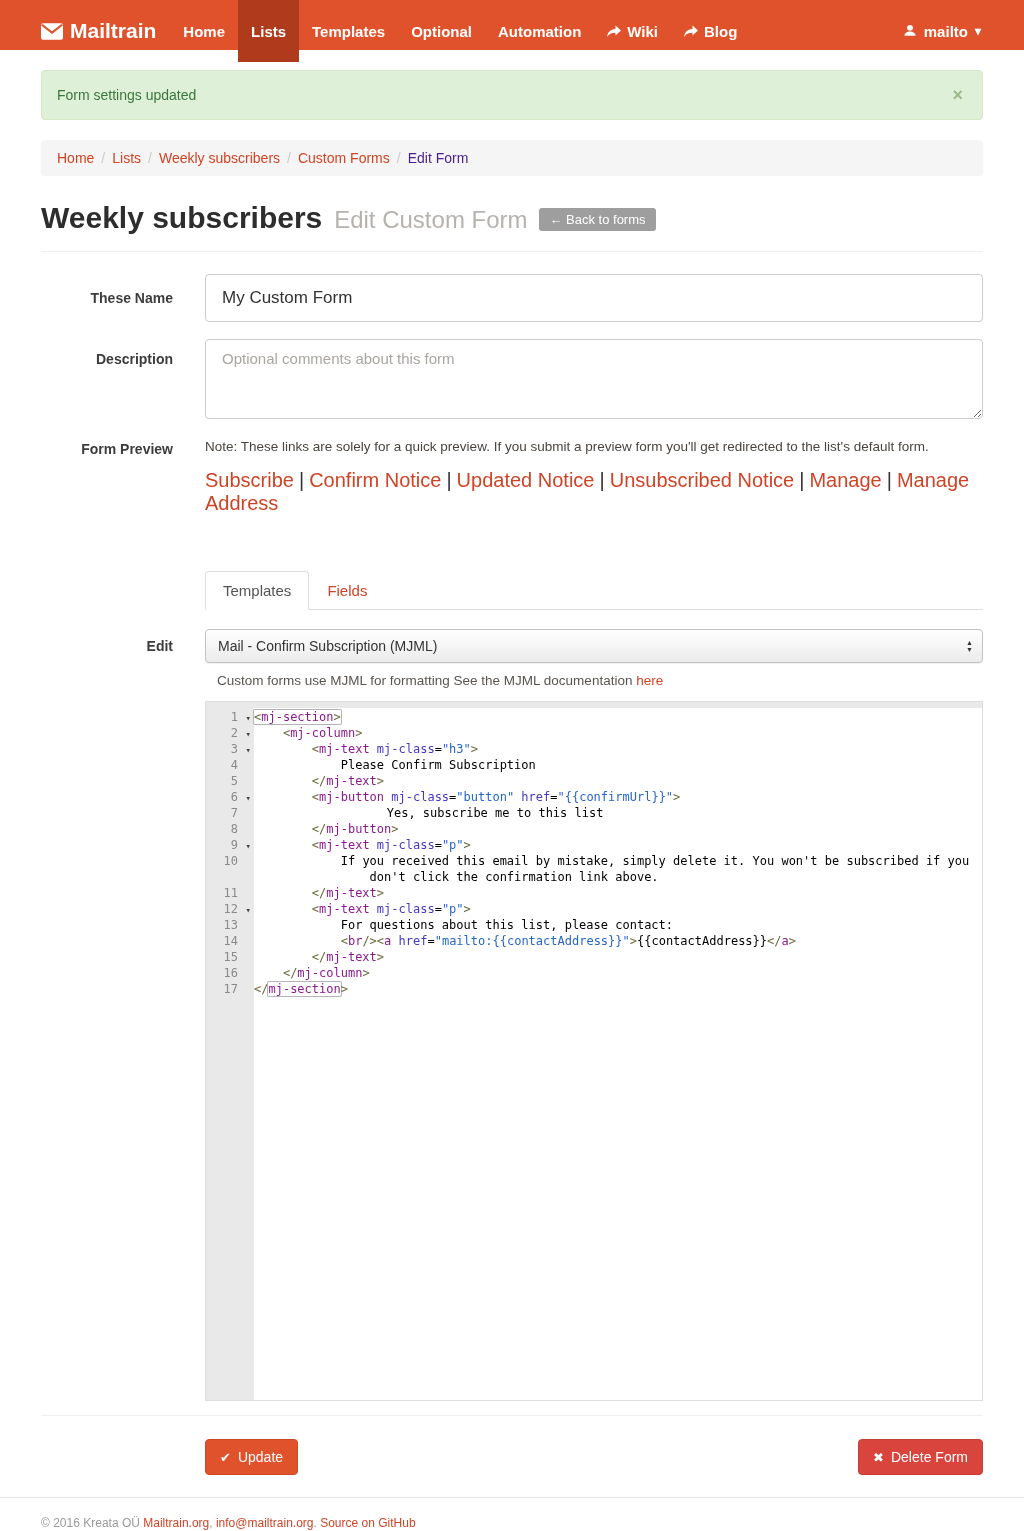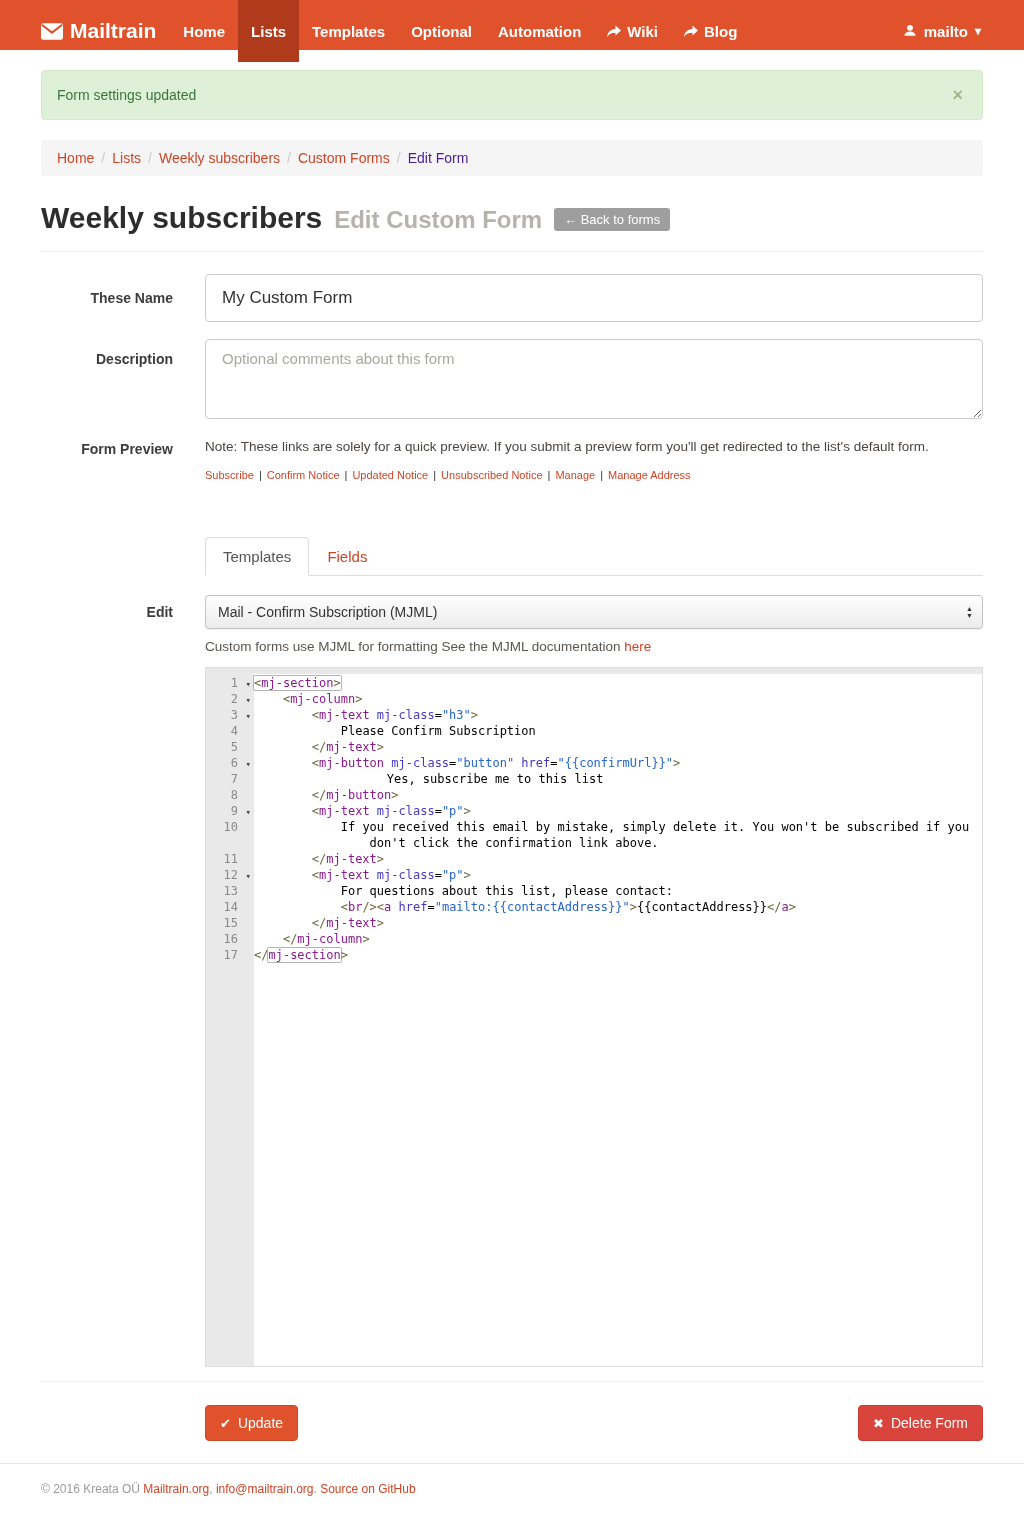--- a/index.html
+++ b/index.html
@@ -23,54 +23,54 @@
 
   
   .breadcrumb { background: #f5f5f5; border-radius: 4px; padding: 10px 16px; margin: 20px 0 0; }
   .breadcrumb a { color: #ce4426; text-decoration: none; cursor: pointer; }
   .crumb-sep { color: #ccc; padding: 0 7px; }
   .crumb-current { color: #4c1d95; }
 
   
   .page-header { margin-top: 25px; }
   .page-header h1 { display: inline; font-size: 30px; font-weight: bold; color: #2d2d2d; margin: 0; }
-  .page-subtitle { font-size: 24px; color: #b6b2ae; margin-left: 8px; font-weight: bold; }
+  .page-subtitle { font-size: 24px; color: #b6b2ae; margin-left: 8px; }
   .btn-back { display: inline-block; background: #9e9e9e; color: #fff; font-size: 13px; border: 0; border-radius: 3px; padding: 4px 10px; margin-left: 8px; vertical-align: 4px; cursor: pointer; }
   hr.rule { border: 0; border-top: 1px solid #eee; margin: 16px 0 22px; }
   hr.rule-bottom { border: 0; border-top: 1px solid #eee; margin: 14px 0 0; }
 
   
   .form-row { display: flex; margin-bottom: 17px; }
   .form-label { flex: none; width: 132px; text-align: right; font-weight: bold; color: #3c3c3c; font-size: 14px; }
   .form-ctrl { flex: 1; margin-left: 32px; }
   .pt-input { padding-top: 16px; } .pt-area { padding-top: 12px; } .pt-sel { padding-top: 9px; } .pt-note { padding-top: 2px; }
 
   .text-input { width: 100%; height: 48px; border: 1px solid #ccc; border-radius: 4px; padding: 0 16px; font-size: 17px; color: #333; font-family: "Liberation Sans", sans-serif; }
   .text-area { width: 100%; height: 80px; border: 1px solid #ccc; border-radius: 4px; padding: 10px 16px; font-size: 15px; color: #333; font-family: "Liberation Sans", sans-serif; resize: vertical; }
   .text-area::placeholder, .text-input::placeholder { color: #aaa6a2; }
 
   .preview-note { font-size: 13.5px; color: #4a4540; margin: 0 0 15px; }
-  .preview-links { font-size: 11px; }
+  .preview-links { font-size: 20px; }
   .preview-links a { color: #ce4426; text-decoration: none; cursor: pointer; }
   .pipe-sep { color: #333; padding: 0 5px; }
   .preview-block { margin-bottom: 56px; }
 
   
   .nav-tabs { display: flex; border-bottom: 1px solid #ddd; }
   .tab { padding: 10px 17px; font-size: 15px; margin-bottom: -1px; cursor: pointer; }
   .tab.active { background: #fff; border: 1px solid #ddd; border-bottom: 1px solid #fff; border-radius: 4px 4px 0 0; color: #555; }
   .tab.inactive { color: #ce4426; border: 1px solid transparent; }
   .tabs-row { margin-top: 36px; }
 
   .edit-row { margin-top: 19px; margin-bottom: 0; }
   .select-wrap { position: relative; height: 34px; border: 1px solid #c2c2c2; border-radius: 4px; background: linear-gradient(#ffffff, #ebebeb); box-shadow: 0 1px 1px rgba(0,0,0,.06); }
   .select-wrap select { -webkit-appearance: none; appearance: none; width: 100%; height: 100%; border: 0; background: transparent; padding: 0 28px 0 12px; font-size: 14px; color: #333; font-family: "Liberation Sans", sans-serif; cursor: pointer; }
   .select-arrows { position: absolute; right: 9px; top: 50%; transform: translateY(-50%); display: flex; flex-direction: column; gap: 1px; font-size: 7px; color: #333; line-height: 6px; pointer-events: none; }
 
-  .help-line { font-size: 13.5px; color: #5a5550; margin: 10px 0 13px; }
+  .help-line { font-size: 13.5px; color: #5a5550; margin: 10px 12px 13px; }
   .help-line a { color: #ce4426; text-decoration: none; cursor: pointer; }
 
   
   .editor { position: relative; height: 700px; border: 1px solid #ddd; background: #fff; overflow: hidden; }
   .gutter-bg { position: absolute; left: 0; top: 0; bottom: 0; width: 48px; background: #e9e9e9; }
   .editor-topbar { position: absolute; top: 0; left: 0; right: 0; height: 6px; background: #e9e9e9; }
   .cm-lines { position: relative; padding-top: 7px; }
   .cm-row { display: flex; }
   .ln { flex: none; width: 48px; position: relative; font: 12px/16px "DejaVu Sans Mono", monospace; color: #8a8a8a; text-align: right; padding-right: 16px; }
   .fold { position: absolute; right: 3px; top: 1px; font-size: 9px; color: #444; cursor: pointer; }

